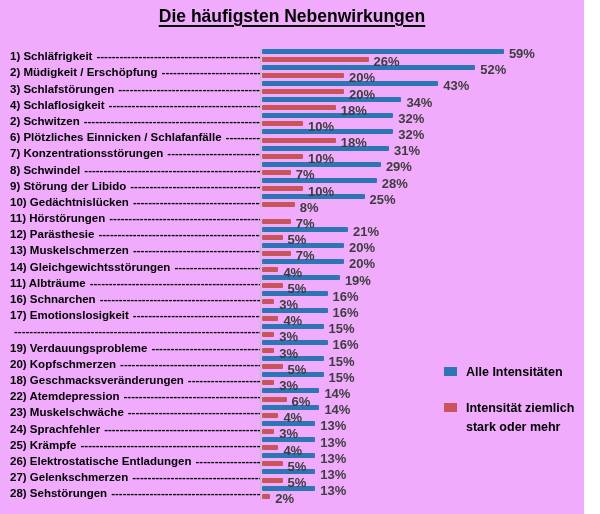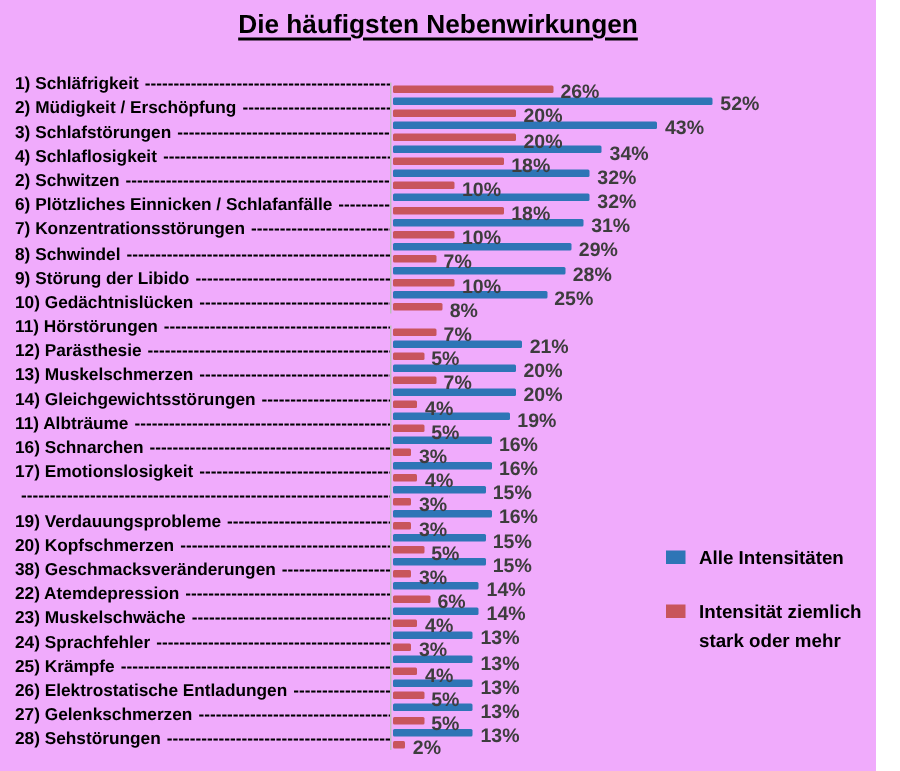--- a/index.html
+++ b/index.html
@@ -47,20 +47,24 @@
   <h1 class="title">Die häufigsten Nebenwirkungen</h1>
 
   <div class="rows">
       <div class="row">
         <div class="cat">
           <span class="cat-label">1) Schläfrigkeit</span>
           <span class="leader">--------------------------------------------------------------------------------</span>
         </div>
         <div class="bars">
           <div class="bar-line">
+            <div class="bar" style="background: rgb(46, 117, 182); width: 241.9px;"></div>
+            <span class="pct">59%</span>
+          </div>
+          <div class="bar-line">
             <div class="bar" style="background: rgb(200, 85, 92); width: 106.6px;"></div>
             <span class="pct">26%</span>
           </div>
         </div>
       </div>
       <div class="row">
         <div class="cat">
           <span class="cat-label">2) Müdigkeit / Erschöpfung</span>
           <span class="leader">--------------------------------------------------------------------------------</span>
         </div>
@@ -353,21 +357,21 @@
             <span class="pct">15%</span>
           </div>
           <div class="bar-line">
             <div class="bar" style="background: rgb(200, 85, 92); width: 20.5px;"></div>
             <span class="pct">5%</span>
           </div>
         </div>
       </div>
       <div class="row">
         <div class="cat">
-          <span class="cat-label">38) Geschmacksveränderungen</span>
+          <span class="cat-label">18) Geschmacksveränderungen</span>
           <span class="leader">--------------------------------------------------------------------------------</span>
         </div>
         <div class="bars">
           <div class="bar-line">
             <div class="bar" style="background: rgb(46, 117, 182); width: 61.5px;"></div>
             <span class="pct">15%</span>
           </div>
           <div class="bar-line">
             <div class="bar" style="background: rgb(200, 85, 92); width: 12.3px;"></div>
             <span class="pct">3%</span>

